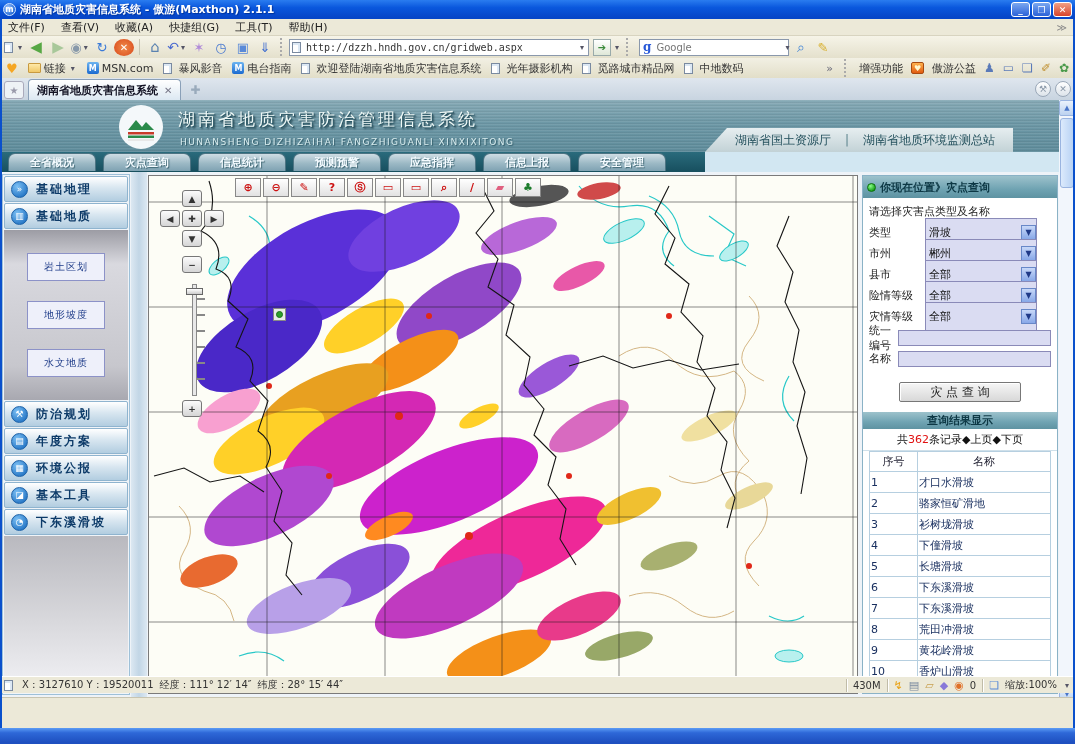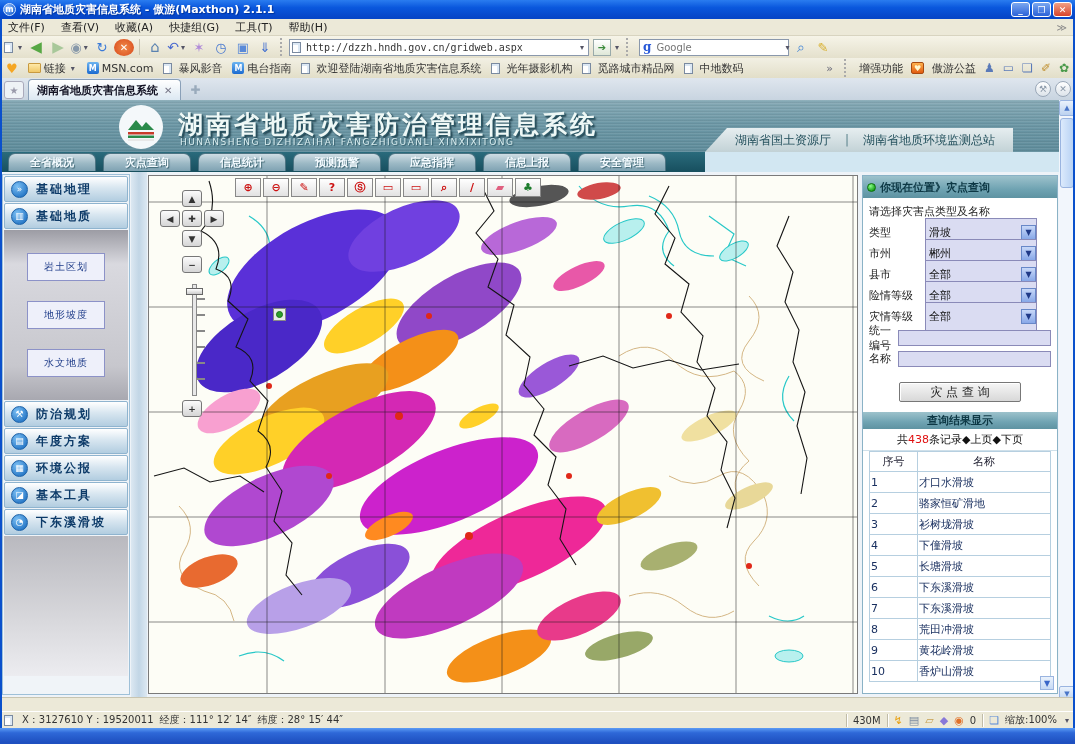--- a/index.html
+++ b/index.html
@@ -55,21 +55,21 @@
   .tab .x{color:#778;font-weight:normal;font-size:10px;}
   .newtab{width:20px;height:16px;margin:0 0 2px 4px;color:#9ab;font-size:12px;display:flex;align-items:center;justify-content:center;}
   .tab-right{margin-left:auto;display:flex;gap:4px;margin-bottom:3px;}
   .rnd-btn{width:16px;height:16px;border-radius:50%;border:1px solid #9aa8b8;background:linear-gradient(180deg,#fff,#dde4ea);
     color:#8a98a8;font-size:9px;display:flex;align-items:center;justify-content:center;}
   
   .appheader{position:absolute;left:0;top:100px;width:1075px;height:52px;
     background:repeating-linear-gradient(0deg,rgba(255,255,255,.07) 0 1px,rgba(0,0,0,.05) 1px 2px,transparent 2px 3px),
       linear-gradient(180deg,#87aab6 0%,#6d98a6 45%,#5f8c9b 100%);overflow:hidden;}
   .logo{position:absolute;left:118px;top:4px;}
-  .hd-title{position:absolute;left:178px;top:8px;font-size:25px;font-weight:bold;color:#eef8f6;letter-spacing:3px;
+  .hd-title{position:absolute;left:178px;top:8px;font-size:17px;font-weight:normal;color:#eef8f6;letter-spacing:3px;
     text-shadow:1px 1px 0 #2c5866,2px 2px 2px #1c3c48;white-space:nowrap;}
   .hd-sub{position:absolute;left:180px;top:37px;font-size:9px;color:#d8ecee;letter-spacing:1.5px;text-shadow:1px 1px 1px #2c5866;}
   .hd-links{position:absolute;right:62px;top:28px;height:24px;background:linear-gradient(180deg,#e6eef0,#c2d2d6);
     display:flex;align-items:center;padding:0 18px 0 30px;gap:14px;font-size:12px;color:#23505c;
     clip-path:polygon(22px 0,100% 0,100% 100%,0 100%);}
   .hd-links .sep{color:#5a828c;}
   
   .navbar{position:absolute;left:0;top:152px;width:1075px;height:20px;background:#d2e7f2;display:flex;}
   .nav-left{width:705px;height:20px;background:linear-gradient(180deg,#2a6b7c,#174f5e);display:flex;align-items:center;padding:0 0 0 8px;gap:7px;}
   .nav-tab{height:18px;min-width:88px;padding:0 10px;border:1px solid #4d7483;border-bottom:none;border-radius:7px 7px 0 0;
@@ -137,21 +137,21 @@
   .rp-scroll{position:absolute;right:3px;bottom:3px;width:14px;height:14px;border:1px solid #9ab4e0;
     background:linear-gradient(180deg,#eaf2fc,#c6d9f4);color:#3a66c8;font-size:8px;display:flex;align-items:center;justify-content:center;}
   
   .vscroll{position:absolute;left:1059px;top:100px;width:16px;height:602px;background:#f2f6fc;}
   .vs-btn{position:absolute;left:0;width:16px;height:16px;border:1px solid #9ab4e0;border-radius:2px;
     background:linear-gradient(180deg,#eaf2fc,#bcd2f0);color:#4a76c8;font-size:7px;display:flex;align-items:center;justify-content:center;}
   .vs-thumb{position:absolute;left:1px;top:18px;width:14px;height:70px;border:1px solid #9ab4e0;border-radius:3px;
     background:linear-gradient(90deg,#dceafc,#b8d2f4);}
   
   .bottomgap{position:absolute;left:0;top:697px;width:1075px;height:14px;background:#ece9d8;border-top:1px solid #c8c4b0;}
-  .statusbar{position:absolute;left:0;top:711px;width:1075px;height:17px;background:#ece9d8;border-top:1px solid #fff;
+  .statusbar{position:absolute;left:0;top:676px;width:1075px;height:17px;background:#ece9d8;border-top:1px solid #fff;
     display:flex;align-items:center;font-size:10px;color:#333;padding:0 4px;gap:6px;}
   .st-sep{width:1px;height:13px;background:#c0bca8;box-shadow:1px 0 0 #fff;}
   .st-right{margin-left:auto;display:flex;align-items:center;gap:6px;}
   .st-ico{font-size:11px;}
   .taskbar{position:absolute;left:0;top:728px;width:1075px;height:16px;
     background:linear-gradient(180deg,#5c9cf5 0%,#2e68d8 30%,#1e50c0 90%);}
   
   .side-border{position:absolute;top:19px;width:2px;height:709px;background:#0a50cc;z-index:50;}
   .map-svg{position:absolute;left:0;top:0;}
 </style>
@@ -535,21 +535,21 @@
         <input class="ftxt" value="" style="">
       </div>
 
       <div class="qbtn-row">
           <span class="qbtn">灾 点 查 询</span>
         </div>
 
       <div class="rp-header2">查询结果显示</div>
       <div class="pager">
         <span>共</span>
-        <span class="cnt">438</span>
+        <span class="cnt">362</span>
         <span>条记录</span>
         <span>◆上页</span>
         <span>◆下页</span>
       </div>
       <table class="res-table">
         <tbody>
             <tr>
           <th style="width:48px;">序号</th>
           <th>名称</th>
         </tr>

